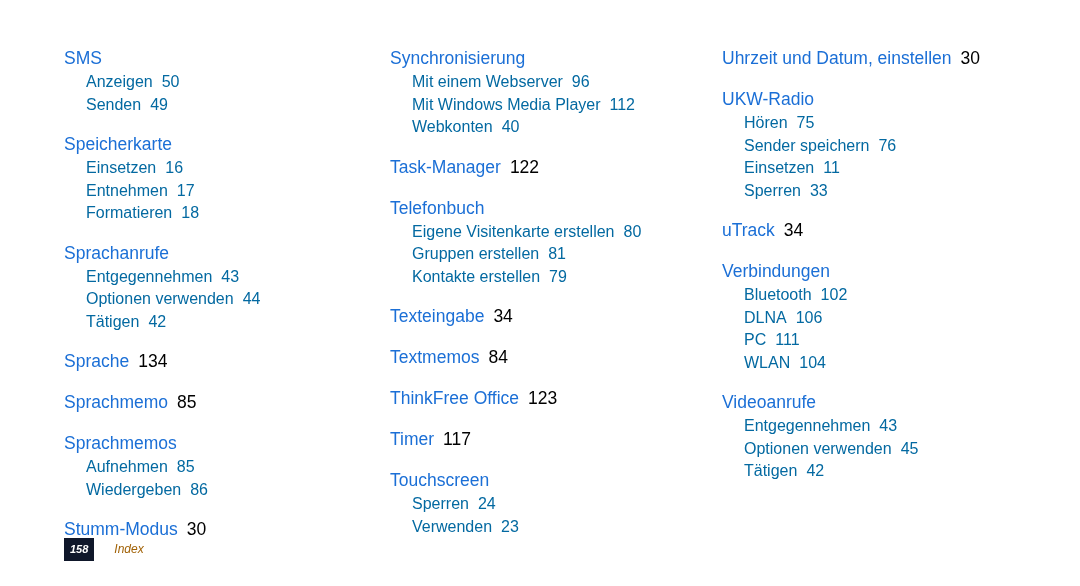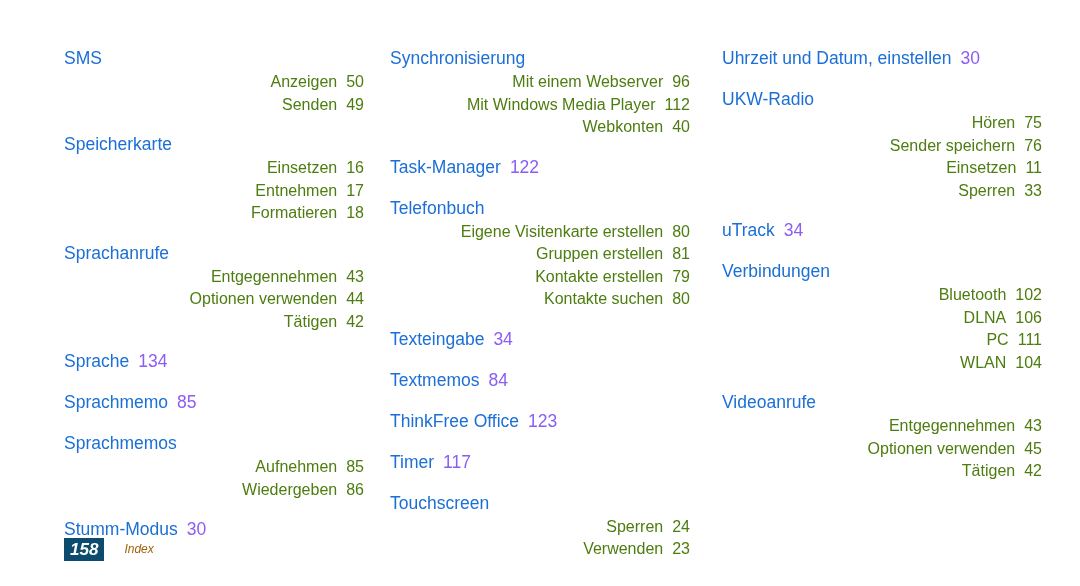--- a/index.html
+++ b/index.html
@@ -57,56 +57,55 @@
     color: #1b6fd6;
     font-size: 17.5px;
     line-height: 25px;
     white-space: nowrap;
     margin-top: 16px;
   }
   .entry:first-child > .entry-head { margin-top: 0; }
 
   .entry-head .label { }
   .entry-head .page-num {
-    color: #8b5cf6;
+    color: #000000;
     margin-left: 9px;
   }
 
   .subitems {
     margin: 0;
     padding: 0;
     list-style: none;
   }
 
   .subitem {
-    color: #4d7c0f;
+    color: #0369a1;
     font-size: 16px;
     line-height: 22.5px;
     padding-left: 22px;
     white-space: nowrap;
-    text-align: right;
   }
   .subitem .page-num {
     margin-left: 9px;
   }
 
   .footer {
     position: absolute;
     left: 64px;
     top: 537px;
     display: flex;
     align-items: center;
     height: 24px;
   }
   .folio-box {
-    background: #0c4a6e;
+    background: #0f172a;
     color: #ffffff;
     font-style: italic;
     font-weight: bold;
-    font-size: 17px;
+    font-size: 11px;
     line-height: 23px;
     height: 23px;
     padding: 0 6px;
     display: inline-block;
     text-align: center;
   }
   .folio-label {
     color: #a16207;
     font-style: italic;
     font-size: 12px;
@@ -172,21 +171,20 @@
         </div>
         <div class="entry">
           <div class="entry-head"><span class="label">Task-Manager</span><span class="page-num">122</span></div>
         </div>
         <div class="entry">
           <div class="entry-head"><span class="label">Telefonbuch</span></div>
           <ul class="subitems">
             <li class="subitem"><span>Eigene Visitenkarte erstellen</span><span class="page-num">80</span></li>
             <li class="subitem"><span>Gruppen erstellen</span><span class="page-num">81</span></li>
             <li class="subitem"><span>Kontakte erstellen</span><span class="page-num">79</span></li>
-            <li class="subitem"><span>Kontakte suchen</span><span class="page-num">80</span></li>
           </ul>
         </div>
         <div class="entry">
           <div class="entry-head"><span class="label">Texteingabe</span><span class="page-num">34</span></div>
         </div>
         <div class="entry">
           <div class="entry-head"><span class="label">Textmemos</span><span class="page-num">84</span></div>
         </div>
         <div class="entry">
           <div class="entry-head"><span class="label">ThinkFree Office</span><span class="page-num">123</span></div>

